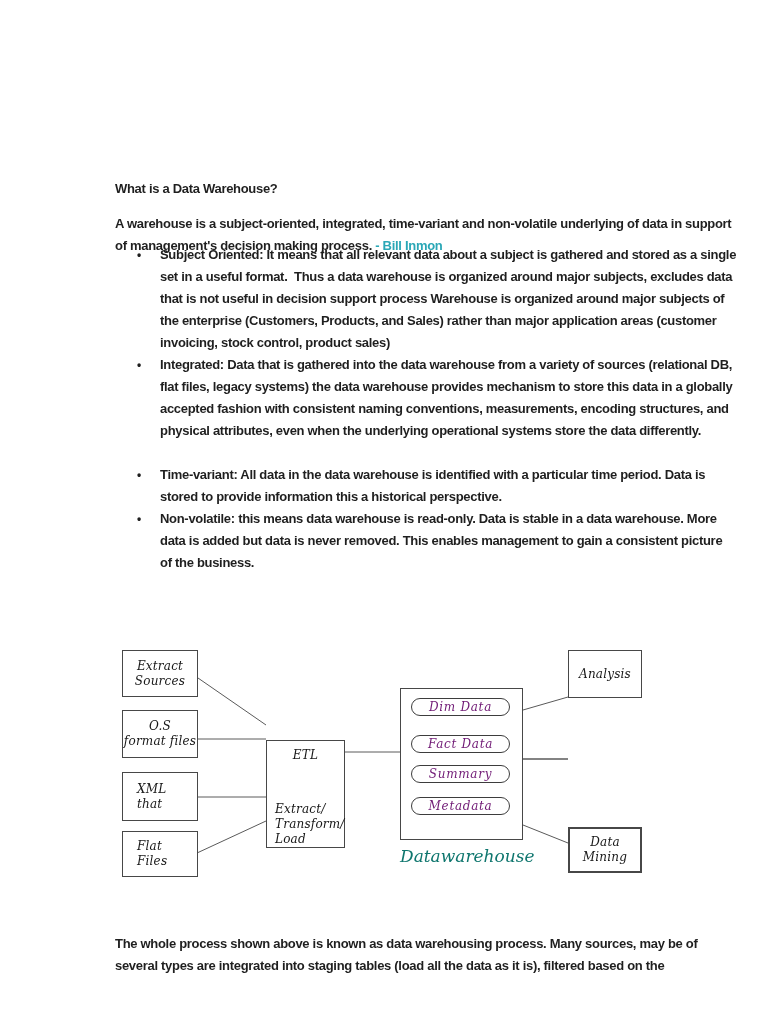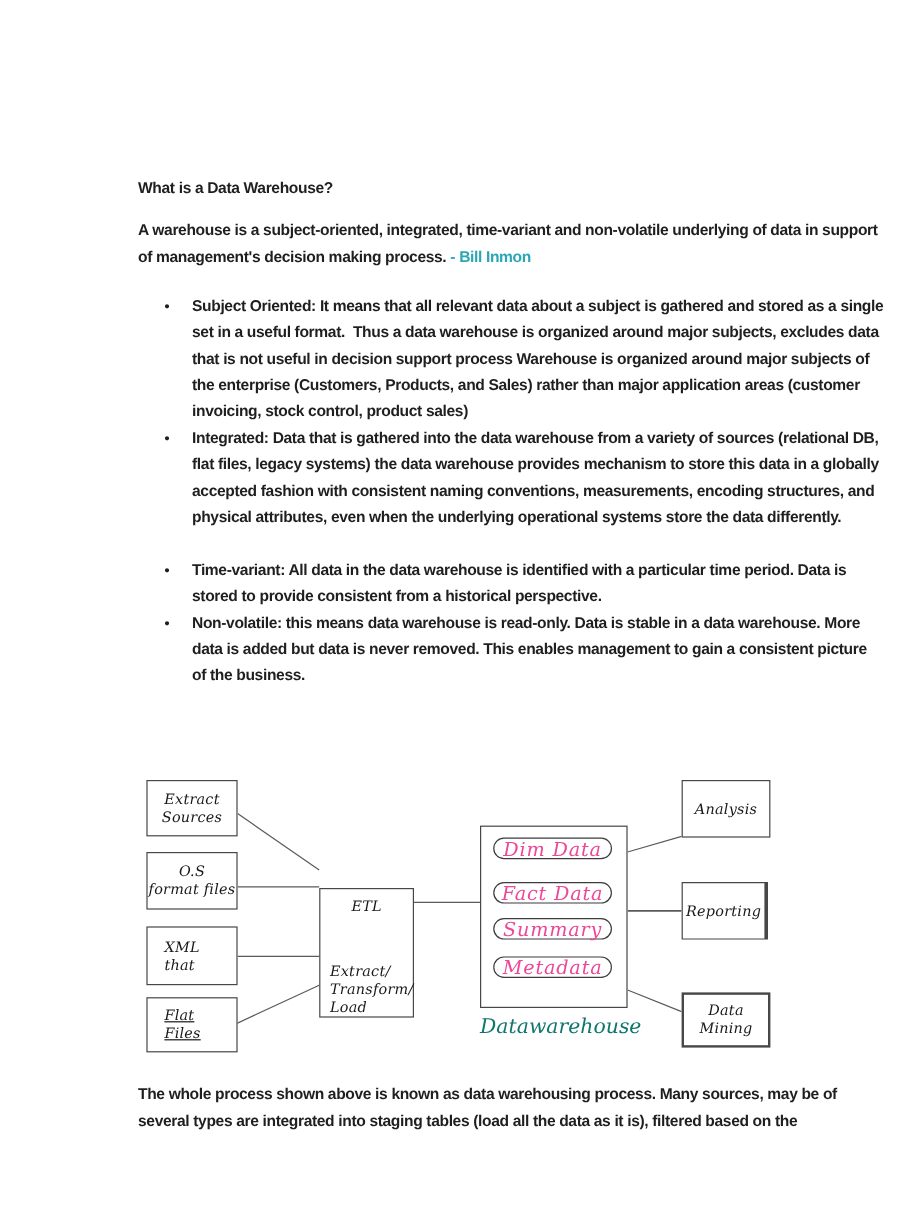--- a/index.html
+++ b/index.html
@@ -3,20 +3,21 @@
 <meta charset="utf-8">
 <style>
   html,body { margin:0; padding:0; background:#ffffff; }
   .page {
     position:relative; width:768px; height:1024px; background:#ffffff;
     font-family:"Liberation Sans", sans-serif; color:#1f1f1f; overflow:hidden;
   }
   .txt {
     position:absolute; font-weight:700; font-size:13px; line-height:22px;
     letter-spacing:-0.3px;
+    margin-top:32px;
   }
   #doc-title   { left:115px; top:146px; }
   #intro       { left:115px; top:181px; width:625px; }
   .attribution { color:#2aa7b6; }
   .bullet { position:absolute; left:137px; display:flex; font-weight:700;
             font-size:13px; line-height:22px; letter-spacing:-0.3px; }
   .bullet .dot   { width:23px; font-size:12px; }
   .bullet .btext { width:577px; }
   .bullet .btext span { white-space:pre-wrap; }
   #bullet-1 { top:244px; }
@@ -34,31 +35,31 @@
     font-family:"DejaVu Serif", serif; font-style:italic; font-size:12px;
     line-height:15px; color:#181818; display:flex; flex-direction:column;
     justify-content:center; white-space:pre-line; box-sizing:border-box;
     letter-spacing:0.2px;
   }
   .dcenter { align-items:center; text-align:center; }
   .dleft   { padding-left:14px; }
   #box-database-sources { left:122px; top:10px;  width:76px; height:47px; }
   #box-os-level-files   { left:122px; top:70px;  width:76px; height:48px; }
   #box-xml-files        { left:122px; top:132px; width:76px; height:49px; }
-  #box-flat-files       { left:122px; top:191px; width:76px; height:46px;text-decoration:underline; }
+  #box-flat-files       { left:122px; top:191px; width:76px; height:46px; }
   #box-etl   { left:266px; top:72px; width:79px; height:108px; justify-content:space-between;margin-top:28px; }
   .etl-title { text-align:center; margin-top:7px; }
   .etl-detail{ padding-left:8px; margin-top:13px; white-space:pre-line; }
   #box-warehouse { left:400px; top:48px; width:123px; height:152px; }
   .pill {
     position:absolute; left:10px; width:99px; height:18px; box-sizing:border-box;
     border:1px solid #3d3d3d; border-radius:9px; background:#fff;
     display:flex; align-items:center; justify-content:center;
-    font-family:"DejaVu Serif", serif; font-style:italic; font-size:16px;
-    color:#ec4899; letter-spacing:0.7px;
+    font-family:"DejaVu Serif", serif; font-style:italic; font-size:12px;
+    color:#701a75; letter-spacing:0.7px;
   }
   #pill-0 { top:9px; }  #pill-1 { top:46px; } #pill-2 { top:76px; } #pill-3 { top:108px; }
   #warehouse-label {
     position:absolute; left:400px; top:206px; width:123px; text-align:center;
     font-family:"DejaVu Serif", serif; font-style:italic; font-size:17px; color:#0f766e;
   }
   #box-analysis    { left:568px; top:10px;  width:74px; height:48px; }
   #box-reporting   { left:568px; top:95px;  width:72px; height:48px; border-right-width:3px; }
   #box-data-mining { left:568px; top:187px; width:74px; height:46px; border-width:2px; }
 </style>
@@ -79,21 +80,21 @@
     <div class="btext"><span>Subject Oriented:</span> <span>It means that all relevant data about a subject is gathered and stored as a single set in a useful format.  Thus a data warehouse is organized around major subjects, excludes data that is not useful in decision support process Warehouse is organized around major subjects of the enterprise (Customers, Products, and Sales) rather than major application areas (customer invoicing, stock control, product sales)</span></div>
   </div>
 
   <div id="bullet-2" class="bullet">
     <span class="dot">•</span>
     <div class="btext"><span>Integrated:</span> <span>Data that is gathered into the data warehouse from a variety of sources (relational DB, flat files, legacy systems) the data warehouse provides mechanism to store this data in a globally accepted fashion with consistent naming conventions, measurements, encoding structures, and physical attributes, even when the underlying operational systems store the data differently.</span></div>
   </div>
 
   <div id="bullet-3" class="bullet">
     <span class="dot">•</span>
-    <div class="btext"><span>Time-variant:</span> <span>All data in the data warehouse is identified with a particular time period. Data is stored to provide consistent from a historical perspective.</span></div>
+    <div class="btext"><span>Time-variant:</span> <span>All data in the data warehouse is identified with a particular time period. Data is stored to provide information this a historical perspective.</span></div>
   </div>
 
   <div id="bullet-4" class="bullet">
     <span class="dot">•</span>
     <div class="btext"><span>Non-volatile:</span> <span>this means data warehouse is read-only. Data is stable in a data warehouse. More data is added but data is never removed. This enables management to gain a consistent picture of the business.</span></div>
   </div>
 
 
   <div class="diagram">
     <svg width="768" height="250" viewBox="0 0 768 250">
@@ -125,20 +126,19 @@
 
     <div id="box-warehouse" class="dbox">
       <div id="pill-0" class="pill">Dim Data</div>
       <div id="pill-1" class="pill">Fact Data</div>
       <div id="pill-2" class="pill">Summary</div>
       <div id="pill-3" class="pill">Metadata</div>
     </div>
     <div id="warehouse-label">Datawarehouse</div>
 
     <div id="box-analysis" class="dbox dcenter">Analysis</div>
-    <div id="box-reporting" class="dbox dcenter">Reporting</div>
     <div id="box-data-mining" class="dbox dcenter">Data
 Mining</div>
   </div>
 
   <div id="closing" class="txt">The whole process shown above is known as data warehousing process. Many sources, may be of several types are integrated into staging tables (load all the data as it is), filtered based on the</div>
 
 </div>
 
 </body></html>

